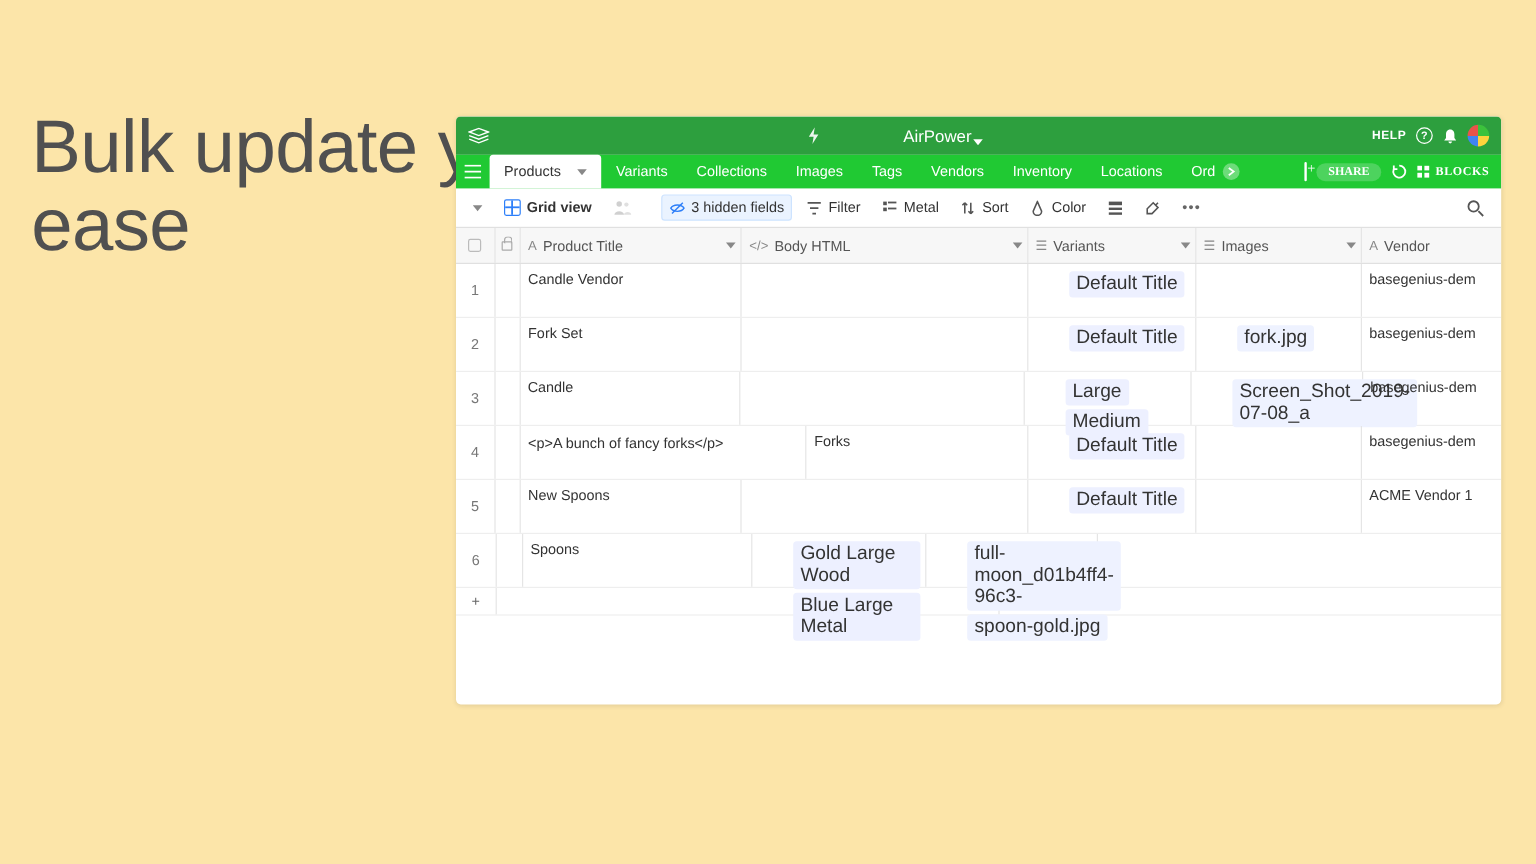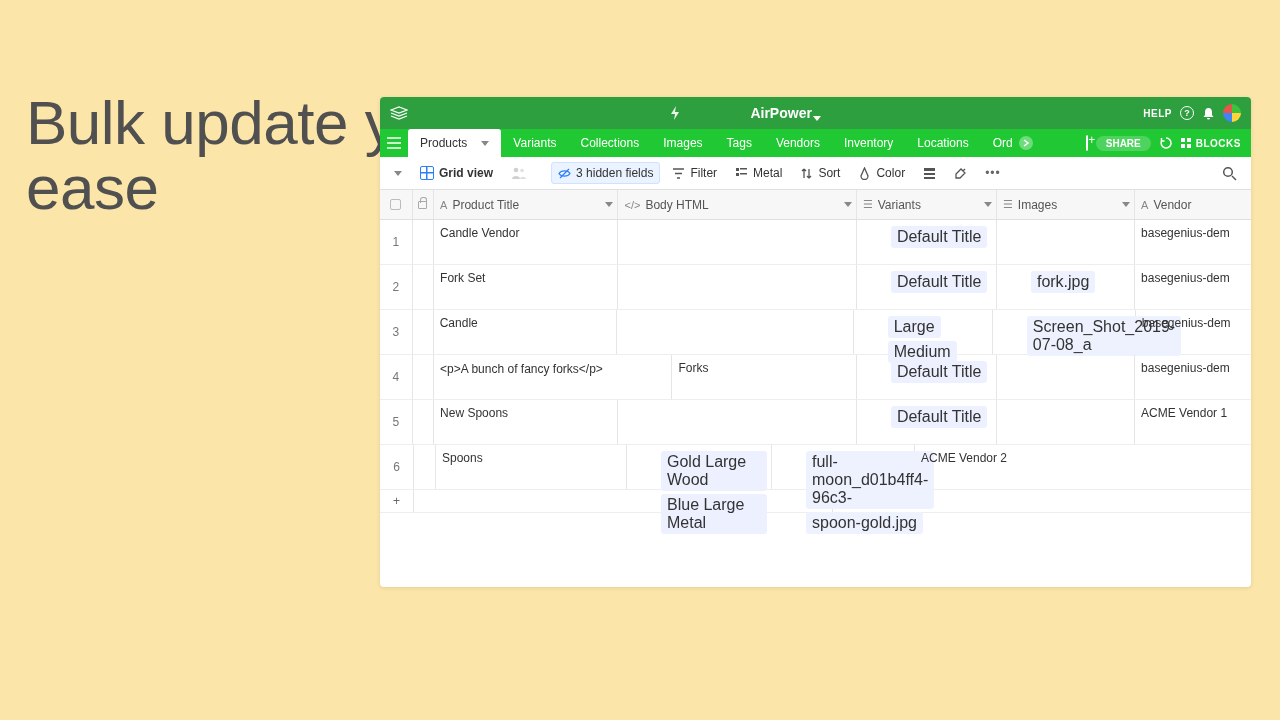--- a/index.html
+++ b/index.html
@@ -37,21 +37,21 @@
   background: #2d9f3e;
   display: flex;
   align-items: center;
   color: #fff;
   padding: 0 10px;
 }
 .titlebar .logo { width: 18px; height: 14px; margin-right: 10px; }
 .titlebar .center {
   flex: 1; text-align: center; display: flex; justify-content: center; align-items: center; gap: 70px;
 }
-.titlebar .base-name { font-size: 14px; font-weight: 700; display: inline-flex; align-items: flex-end; gap: 1px; }
+.titlebar .base-name { font-size: 14px; font-weight: 400; display: inline-flex; align-items: flex-end; gap: 1px; }
 .titlebar .right { display: flex; align-items: center; gap: 8px; font-size: 11px; }
 .help-text { font-weight: 700; letter-spacing: 0.5px; font-size: 10px; }
 .avatar {
   width: 18px; height: 18px; border-radius: 50%;
   background: conic-gradient(#3cc23c 0 25%, #ffd33d 25% 50%, #4184f3 50% 75%, #e8544a 75% 100%);
 }
 .tabbar {
   height: 28px;
   background: #20c933;
   display: flex;
@@ -63,21 +63,21 @@
   width: 28px; display: flex; align-items: center; justify-content: center;
 }
 .tab {
   padding: 0 12px; display: flex; align-items: center; gap: 14px; cursor: pointer;
 }
 .tab.active {
   background: #fff; color: #333; border-radius: 3px 3px 0 0;
   font-weight: 500;
 }
 .tabbar .spacer { flex: 1; }
-.tabbar .right-controls { display: flex; align-items: center; gap: 8px; padding-right: 10px; }
+.tabbar .right-controls { display: flex; align-items: center; gap: 8px; padding-right: 10px; font-family: Liberation Serif, serif; }
 .share-real { background:#3fd655; color:#fff; border-radius:10px; padding:2px 10px; font-size:10px; font-weight:700; }
 .blocks-btn { font-size: 10px; font-weight: 700; letter-spacing: 0.5px; display: flex; align-items: center; gap: 4px; }
 .toolbar {
   height: 33px;
   border-bottom: 1px solid #e0e0e0;
   display: flex;
   align-items: center;
   padding: 0 8px;
   gap: 6px;
   font-size: 12px;
@@ -451,23 +451,20 @@
             <span class="row-num">6</span>
           </div>
           <div class="dcell col-lock"></div>
           <div class="dcell col-title">Spoons</div>
           <div class="dcell col-variants">
             <div><span class="chip">Gold Large Wood</span><span class="chip">Blue Large Metal</span></div>
           </div>
           <div class="dcell col-images">
             <div><span class="chip img">full-moon_d01b4ff4-96c3-</span><span class="chip img">spoon-gold.jpg</span></div>
           </div>
-          <div class="dcell col-vendor">
-            <span class="vtext">ACME Vendor 2</span>
-          </div>
         </div>
       </div>
     <div class="add-row">
       <div class="plus">+</div>
       <div class="rest" style="border-right:1px solid #e5e5e5; width:213px"></div>
       <div class="rest"></div>
     </div>
   </div>
 
 </div>

